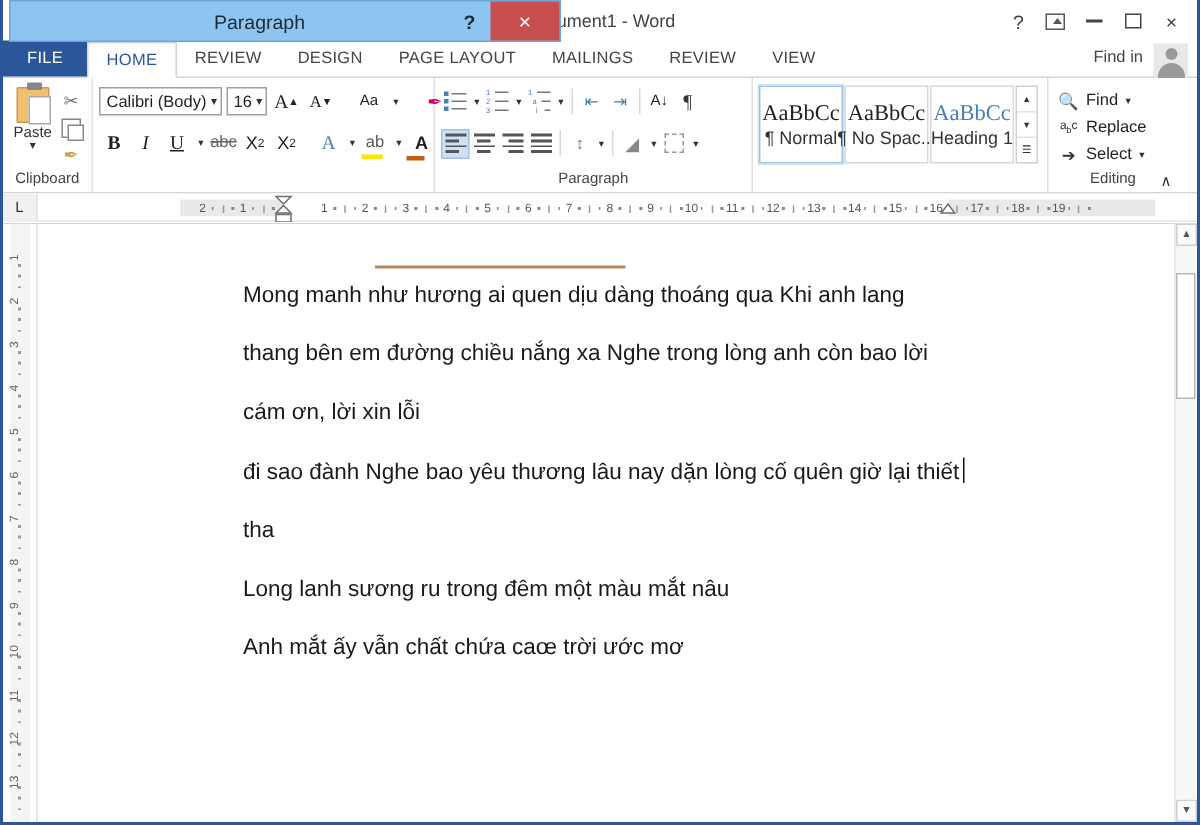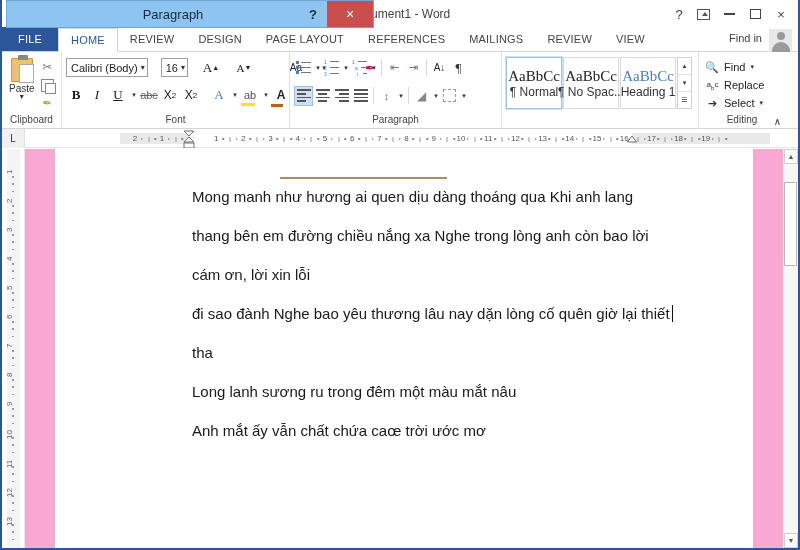--- a/index.html
+++ b/index.html
@@ -232,21 +232,21 @@
   .mini-ico { height: 16px; display:flex; align-items:center; justify-content:center; font-size:12px; color:#555; }
   .scissors { color:#777; }
   .copy-ico {
     width:13px;height:13px;border:1.3px solid #888;position:relative;background:#fff;
   }
   .copy-ico::after{content:"";position:absolute;left:3px;top:3px;width:9px;height:9px;border:1.3px solid #888;background:#fff;}
   .brush-ico { color:#c8a24a; font-size:12px; }
 
   
   .g-font { width: 228px; }
-  .font-row1 { display:flex; align-items:center; gap:13px; height:22px; padding-top:1px;}
+  .font-row1 { display:flex; align-items:center; gap:3px; height:22px; padding-top:1px;}
   .font-row2 { display:flex; align-items:center; gap:1px; height:24px; margin-top:5px;}
   .combo {
     height: 19px;
     border: 1px solid #a0a0a0;
     background:#fff;
     display:flex; align-items:center;
     font-size: 11px;
     color:#222;
     padding: 0 2px 0 4px;
   }
@@ -374,22 +374,21 @@
     position:absolute;
     transform: translateX(-50%);
   }
   .marker-hang svg { display:block; }
 
   
   .docarea {
     position:absolute;
     left:0; right:0; top:149px; bottom:0;
     display:flex;
-    background:#f9a8d4;
-    gap:30px;
+    background:#0369a1;
   }
   .vruler {
     width: 23px;
     background:#ffffff;
     position:relative;
     border-right:1px solid #e8e8e8;
     overflow:hidden;
   }
   .vr-strip {
     position:absolute; left:5px; top:0; width:13px; bottom:0;
@@ -531,21 +530,20 @@
         <div class="win-btn">×</div>
       </div>
     </div>
 
     <div class="tabs">
       <div class="tab-file">FILE</div>
       <div class="tab active">HOME</div>
       <div class="tab">REVIEW</div>
       <div class="tab">DESIGN</div>
       <div class="tab">PAGE LAYOUT</div>
-      <div class="tab">REFERENCES</div>
       <div class="tab">MAILINGS</div>
       <div class="tab">REVIEW</div>
       <div class="tab">VIEW</div>
       <div class="signin">Find in</div>
       <div class="avatar"></div>
     </div>
 
     <div class="ribbon">
 
       <div class="rgroup g-clip">
@@ -607,21 +605,20 @@
             <div class="fbtn highlight-ico">ab</div>
             <div class="fbtn" style="min-width:9px;">
                 <span class="caret">▾</span>
               </div>
             <div class="fbtn fontcolor-ico">A</div>
             <div class="fbtn" style="min-width:9px;">
                 <span class="caret">▾</span>
               </div>
           </div>
         </div>
-        <div class="rgroup-label">Font</div>
       </div>
 
       <div class="rgroup g-para">
         <div class="rgroup-body">
           <div class="para-row">
             <div class="pbtn">
               <div class="list-ico">
                 <div class="list-line">
                     <span class="list-mk"></span>
                     <span class="list-bar"></span>

